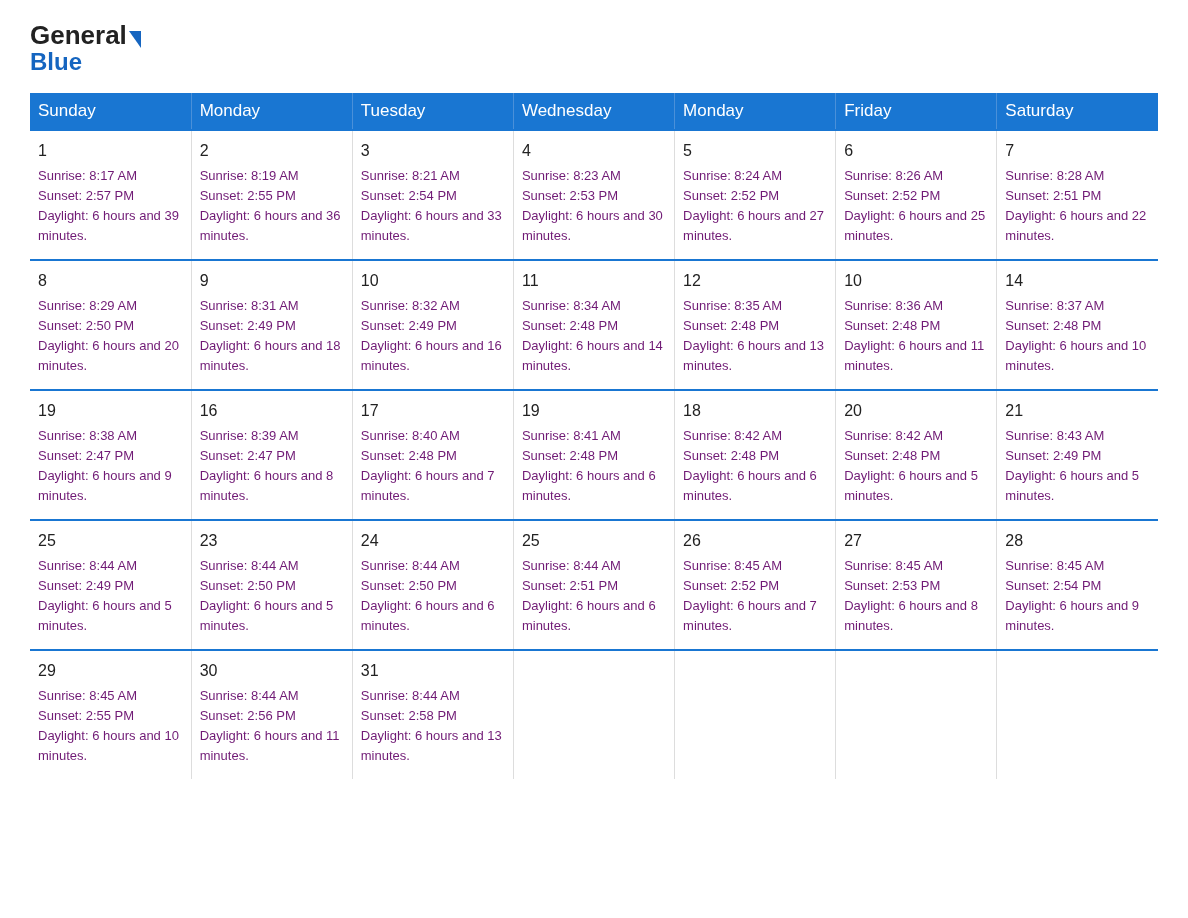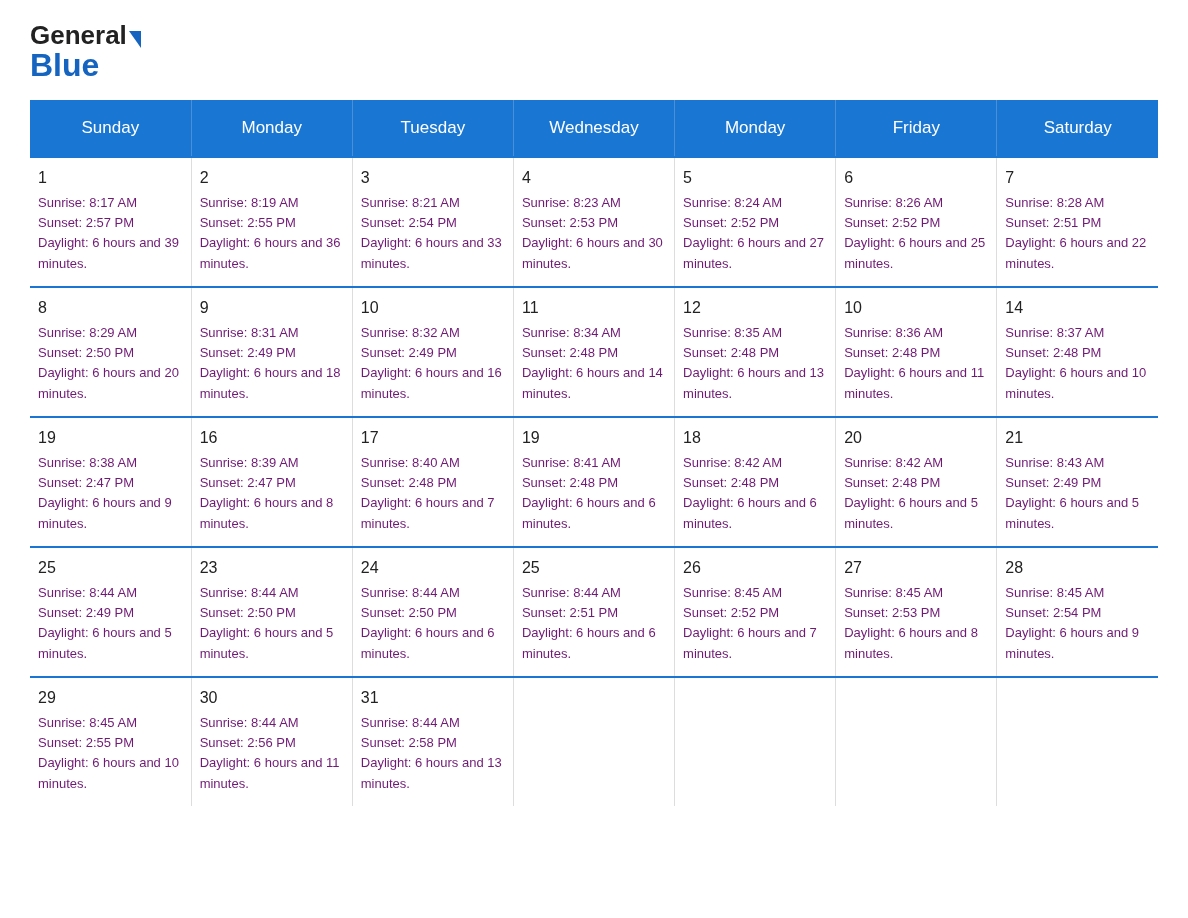--- a/index.html
+++ b/index.html
@@ -36,22 +36,22 @@
     }
     table {
       width: 100%;
       border-collapse: collapse;
     }
     thead tr {
       background-color: #1976d2;
       color: #fff;
     }
     thead th {
-      padding: 18px 8px;
-      text-align: center;
+      padding: 8px 8px;
+      text-align: left;
       font-size: 17px;
       font-weight: normal;
       border-right: 1px solid #4a90d9;
     }
     thead th:last-child {
       border-right: none;
     }
     tbody tr {
       border-top: 2px solid #1976d2;
       vertical-align: top;
@@ -83,21 +83,21 @@
   </style>
 </head>
 <body>
 
 <div class="header">
   <div class="logo">
     <div style="display:flex; align-items:center;">
       <span style="font-size:26px; font-weight:bold; color:#222;">General</span>
       <span style="display:inline-block; width:0; height:0; border-left:12px solid transparent; border-right:0px solid transparent; border-top:17px solid #1565c0; margin-left:2px; position:relative; top:4px;"></span>
     </div>
-    <span style="font-size:32px; font-weight:bold; color:#1565c0; line-height:0.9;">Blue</span>
+    <span style="font-size:24px; font-weight:bold; color:#1565c0; line-height:0.9;">Blue</span>
   </div>
   <div class="title-section">
     <div class="month-title"></div>
     <div class="location"></div>
   </div>
 </div>
 
 <table>
   <thead>
     <tr id="header-row">

